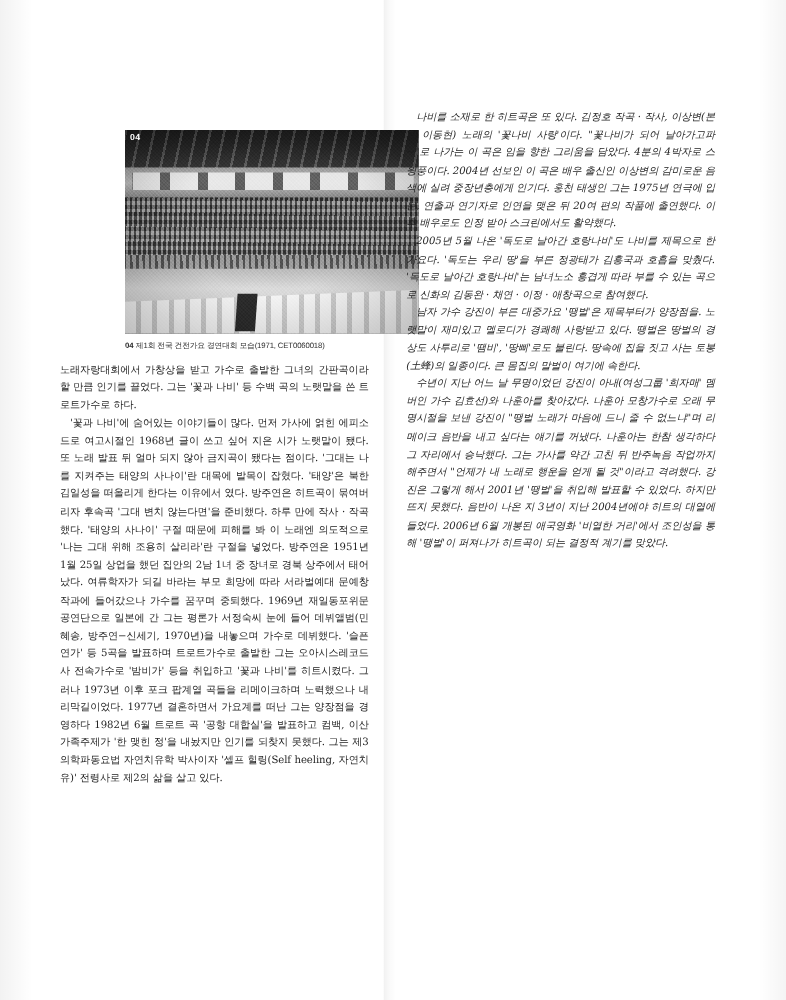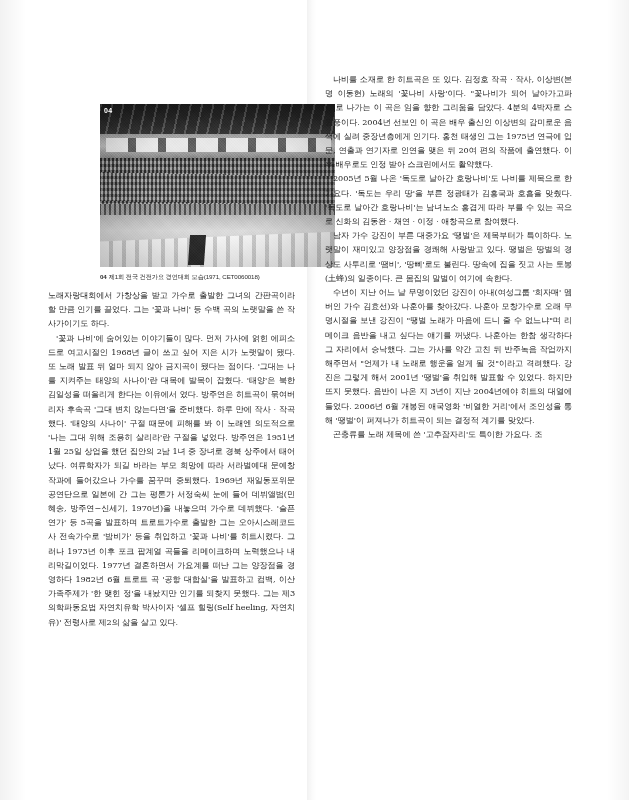--- a/index.html
+++ b/index.html
@@ -183,22 +183,23 @@
 
   .left-body {
     position: absolute;
     left: 48px;
     top: 288px;
     width: 247px;
   }
   .right-body {
     position: absolute;
     left: 325px;
-    top: 72px;
+    top: 86px;
     width: 247px;
+    font-style: italic;
   }
 </style>
 </head>
 <body>
 
 <div class="page">
 
   <div class="edge-shade-left"></div>
   <div class="gutter"></div>
   <div class="edge-shade-right"></div>
@@ -216,25 +217,24 @@
       <div class="choir"></div>
       <div class="podium"></div>
       <div class="grain"></div>
       <div class="vignette"></div>
       <span class="fig-num">04</span>
     </div>
     <figcaption class="fig-caption"><span class="cap-num">04</span><span>제1회 전국 건전가요 경연대회 모습(1971, CET0060018)</span></figcaption>
   </figure>
 
   <div class="left-body body-text">
-    <p class="noindent">노래자랑대회에서 가창상을 받고 가수로 출발한 그녀의 간판곡이라 할 만큼 인기를 끌었다. 그는 '꽃과 나비' 등 수백 곡의 노랫말을 쓴 작사가이기도 하다.</p>
+    <p class="noindent">노래자랑대회에서 가창상을 받고 가수로 출발한 그녀의 간판곡이라 할 만큼 인기를 끌었다. 그는 '꽃과 나비' 등 수백 곡의 노랫말을 쓴 트로트가수로 하다.</p>
     <p>'꽃과 나비'에 숨어있는 이야기들이 많다. 먼저 가사에 얽힌 에피소드로 여고시절인 1968년 글이 쓰고 싶어 지은 시가 노랫말이 됐다. 또 노래 발표 뒤 얼마 되지 않아 금지곡이 됐다는 점이다. '그대는 나를 지켜주는 태양의 사나이'란 대목에 발목이 잡혔다. '태양'은 북한 김일성을 떠올리게 한다는 이유에서 였다. 방주연은 히트곡이 묶여버리자 후속곡 '그대 변치 않는다면'을 준비했다. 하루 만에 작사 · 작곡했다. '태양의 사나이' 구절 때문에 피해를 봐 이 노래엔 의도적으로 '나는 그대 위해 조용히 살리라'란 구절을 넣었다. 방주연은 1951년 1월 25일 상업을 했던 집안의 2남 1녀 중 장녀로 경북 상주에서 태어났다. 여류학자가 되길 바라는 부모 희망에 따라 서라벌예대 문예창작과에 들어갔으나 가수를 꿈꾸며 중퇴했다. 1969년 재일동포위문공연단으로 일본에 간 그는 평론가 서정숙씨 눈에 들어 데뷔앨범(민혜송, 방주연−신세기, 1970년)을 내놓으며 가수로 데뷔했다. '슬픈 연가' 등 5곡을 발표하며 트로트가수로 출발한 그는 오아시스레코드사 전속가수로 '밤비가' 등을 취입하고 '꽃과 나비'를 히트시켰다. 그러나 1973년 이후 포크 팝계열 곡들을 리메이크하며 노력했으나 내리막길이었다. 1977년 결혼하면서 가요계를 떠난 그는 양장점을 경영하다 1982년 6월 트로트 곡 '공항 대합실'을 발표하고 컴백, 이산가족주제가 '한 맺힌 정'을 내놨지만 인기를 되찾지 못했다. 그는 제3의학파동요법 자연치유학 박사이자 '셀프 힐링(Self heeling, 자연치유)' 전령사로 제2의 삶을 살고 있다.</p>
   </div>
 
   <div class="right-body body-text">
     <p>나비를 소재로 한 히트곡은 또 있다. 김정호 작곡 · 작사, 이상변(본명 이동현) 노래의 '꽃나비 사랑'이다. "꽃나비가 되어 날아가고파~"로 나가는 이 곡은 임을 향한 그리움을 담았다. 4분의 4박자로 스윙풍이다. 2004년 선보인 이 곡은 배우 출신인 이상변의 감미로운 음색에 실려 중장년층에게 인기다. 홍천 태생인 그는 1975년 연극에 입문, 연출과 연기자로 인연을 맺은 뒤 20여 편의 작품에 출연했다. 이후 배우로도 인정 받아 스크린에서도 활약했다.</p>
     <p>2005년 5월 나온 '독도로 날아간 호랑나비'도 나비를 제목으로 한 가요다. '독도는 우리 땅'을 부른 정광태가 김흥국과 호흡을 맞췄다. '독도로 날아간 호랑나비'는 남녀노소 흥겹게 따라 부를 수 있는 곡으로 신화의 김동완 · 채연 · 이정 · 애창곡으로 참여했다.</p>
-    <p>남자 가수 강진이 부른 대중가요 '땡벌'은 제목부터가 특이하다. 노랫말이 재미있고 양장점을 경쾌해 사랑받고 있다. 땡벌은 땅벌의 경상도 사투리로 '땜비', '땅삐'로도 불린다. 땅속에 집을 짓고 사는 토봉(土蜂)의 일종이다. 큰 몸집의 말벌이 여기에 속한다.</p>
+    <p>남자 가수 강진이 부른 대중가요 '땡벌'은 제목부터가 양장점을. 노랫말이 재미있고 멜로디가 경쾌해 사랑받고 있다. 땡벌은 땅벌의 경상도 사투리로 '땜비', '땅삐'로도 불린다. 땅속에 집을 짓고 사는 토봉(土蜂)의 일종이다. 큰 몸집의 말벌이 여기에 속한다.</p>
     <p>수년이 지난 어느 날 무명이었던 강진이 아내(여성그룹 '희자매' 멤버인 가수 김효선)와 나훈아를 찾아갔다. 나훈아 모창가수로 오래 무명시절을 보낸 강진이 "땡벌 노래가 마음에 드니 줄 수 없느냐"며 리메이크 음반을 내고 싶다는 얘기를 꺼냈다. 나훈아는 한참 생각하다 그 자리에서 승낙했다. 그는 가사를 약간 고친 뒤 반주녹음 작업까지 해주면서 "언제가 내 노래로 행운을 얻게 될 것"이라고 격려했다. 강진은 그렇게 해서 2001년 '땡벌'을 취입해 발표할 수 있었다. 하지만 뜨지 못했다. 음반이 나온 지 3년이 지난 2004년에야 히트의 대열에 들었다. 2006년 6월 개봉된 애국영화 '비열한 거리'에서 조인성을 통해 '땡벌'이 퍼져나가 히트곡이 되는 결정적 계기를 맞았다.</p>
-    <p>곤충류를 노래 제목에 쓴 '고추잠자리'도 특이한 가요다. 조</p>
   </div>
 
 </div>
 
 </body></html>

